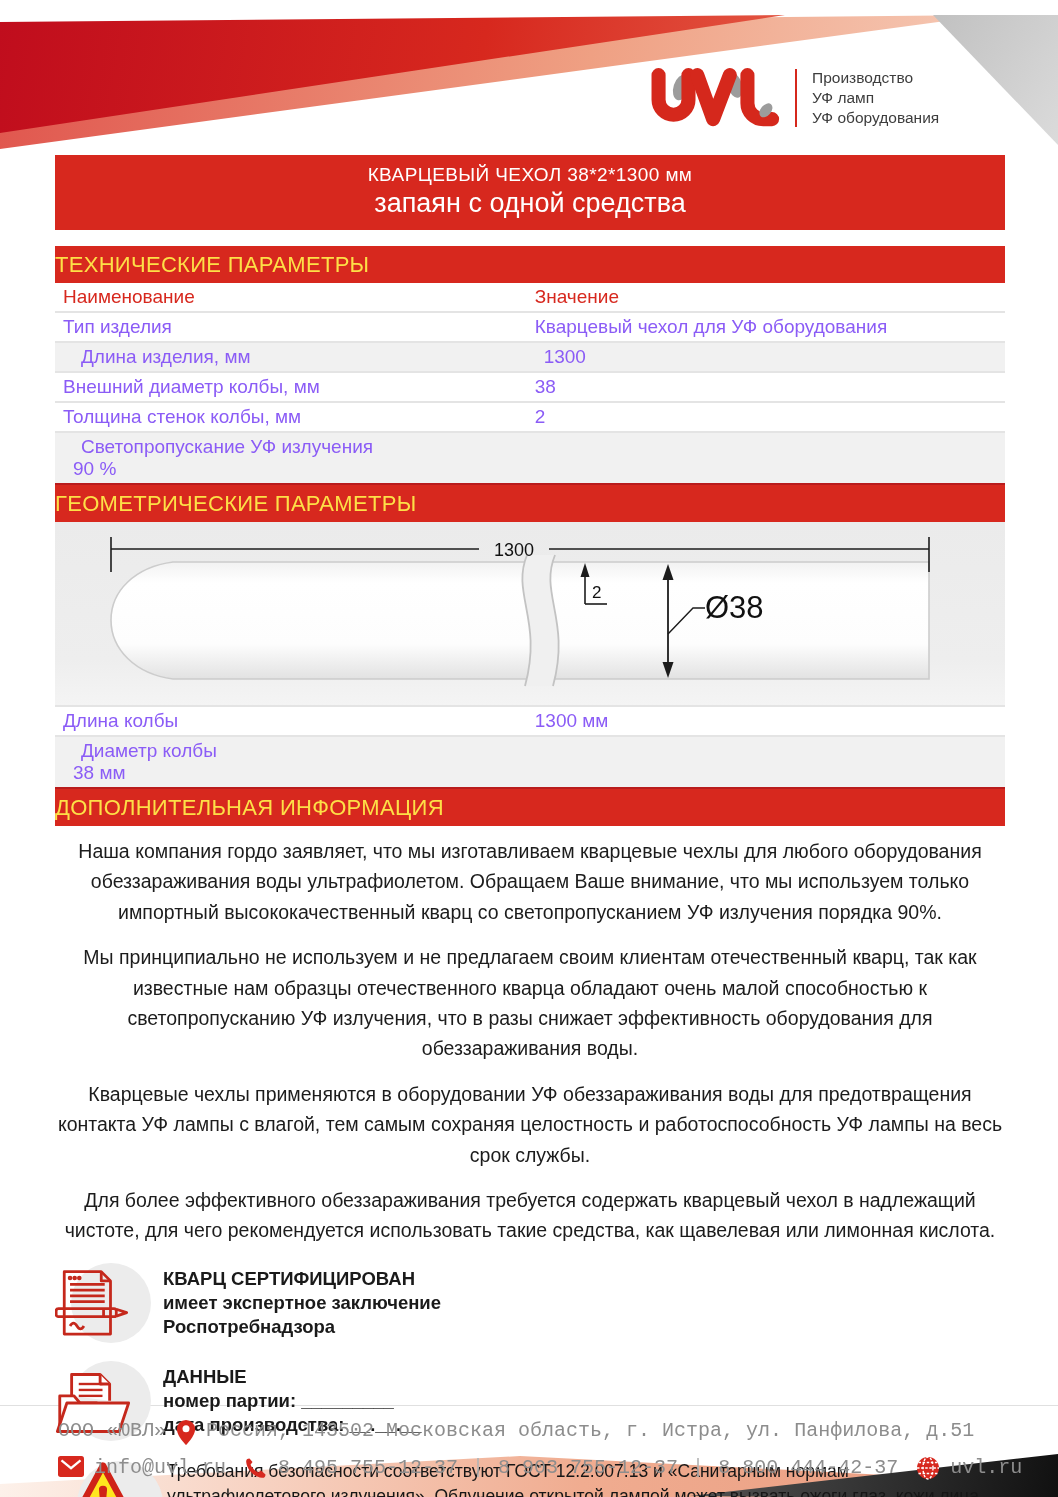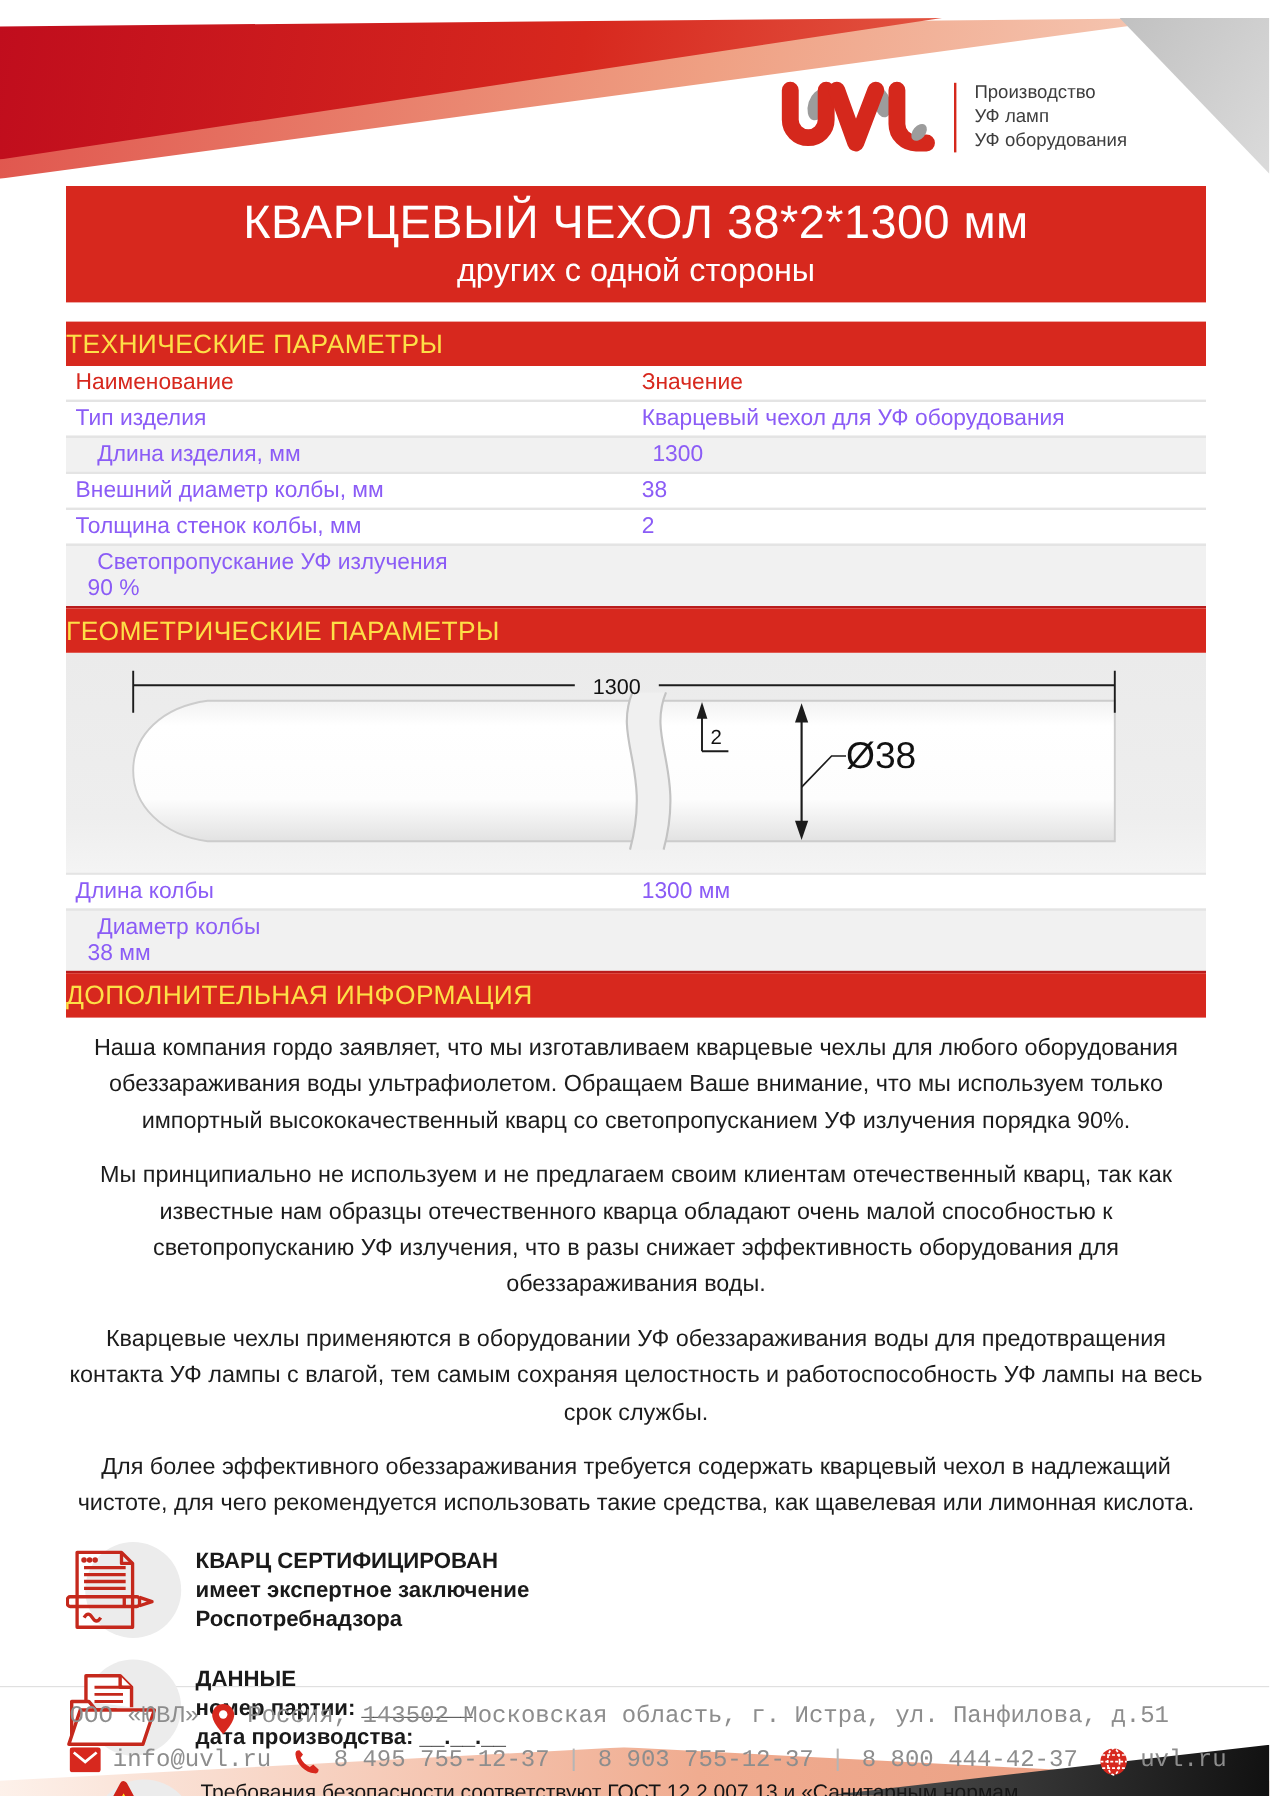--- a/index.html
+++ b/index.html
@@ -21,21 +21,21 @@
 
   
   .brand { position:absolute; top:50px; left:648px; display:flex; align-items:center; gap:15px; z-index:4; }
   .brand .sep { width:2px; height:58px; background:#d5281c; }
   .tagline { font-size:15.5px; color:#3d3d3d; line-height:1.28; }
 
   
   .content { position:relative; z-index:3; padding:140px 53px 0 55px; width:1058px; }
 
   .title-banner { background:#d7281e; color:#fff; text-align:center; padding:9px 0 11px; }
-  .title-banner .l1 { font-size:39px; letter-spacing:.4px; }
+  .title-banner .l1 { font-size:19px; letter-spacing:.4px; }
   .title-banner .l2 { font-size:27px; margin-top:2px; }
 
   .section-bar { background:#d7281e; color:#fde047; text-align:left; font-size:22px;
                  height:37px; line-height:37px; letter-spacing:.3px; }
   .gap16 { height:16px; }
 
   .tbl { width:100%; }
   .t-row { display:flex; font-size:19px; color:#8b5cf6; border-top:2px solid #e4e4e4;
            padding:2.5px 0 3.5px; }
   .t-row .c1 { width:50.5%; padding-left:8px; }
@@ -106,21 +106,21 @@
       <div>Производство</div>
       <div>УФ ламп</div>
       <div>УФ оборудования</div>
     </div>
   </div>
 
   <div class="content">
 
     <div class="title-banner">
       <div class="l1">КВАРЦЕВЫЙ ЧЕХОЛ 38*2*1300 мм</div>
-      <div class="l2">других с одной стороны</div>
+      <div class="l2">запаян с одной средства</div>
     </div>
 
     <div class="gap16"></div>
 
     <div class="section-bar">ТЕХНИЧЕСКИЕ ПАРАМЕТРЫ</div>
     <div class="tbl">
       <div class="t-row t-head">
         <div class="c1">Наименование</div>
         <div class="c2">Значение</div>
       </div>

